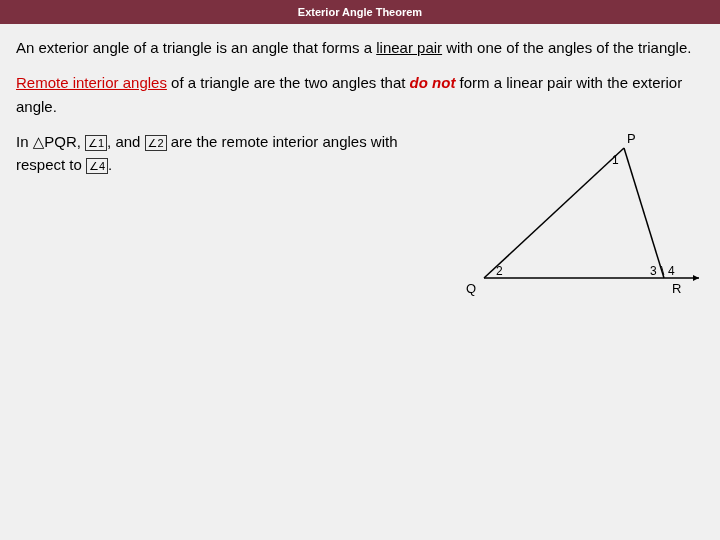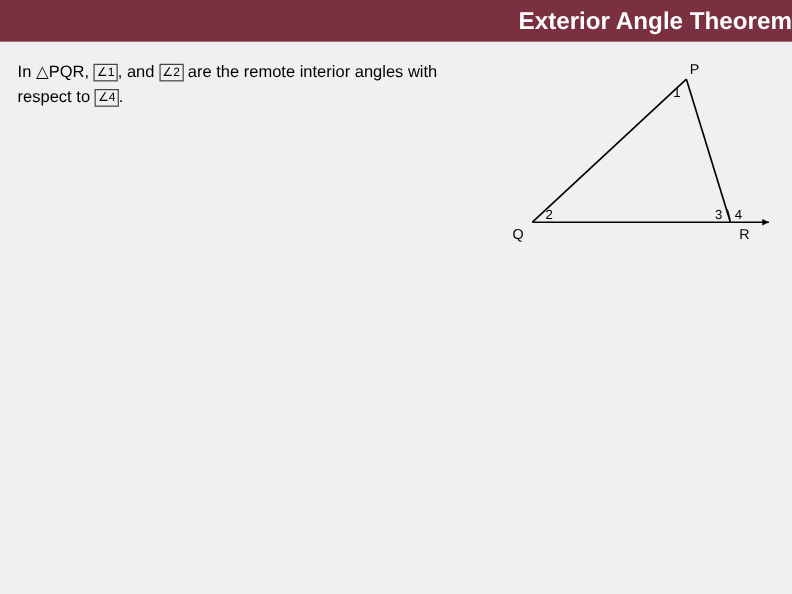--- a/index.html
+++ b/index.html
@@ -7,23 +7,23 @@
       width: 720px;
       height: 540px;
       background: #f0f0f0;
       font-family: Arial, sans-serif;
       font-size: 15px;
       overflow: hidden;
     }
     .title-bar {
       background: #7b3040;
       color: white;
-      text-align: right;
+      text-align: center;
       padding: 6px 0;
-      font-size: 22px;
+      font-size: 11px;
       font-weight: bold;
     }
     .content {
       padding: 12px 16px 8px 16px;
       background: #f0f0f0;
     }
     .paragraph {
       margin-bottom: 12px;
       line-height: 1.55;
     }
@@ -73,22 +73,33 @@
 <body>
 
 <div class="title-bar">
   <span>Exterior Angle Theorem</span>
 </div>
 
 <div class="content">
 
 
 
+  <div class="paragraph">
+    <span>An exterior angle of a triangle is an angle that forms a </span>
+    <span class="underline">linear pair</span>
+    <span> with one of the angles of the triangle.</span>
+  </div>
 
 
+  <div class="paragraph">
+    <span class="remote-label underline">Remote interior angles</span>
+    <span> of a triangle are the two angles that </span>
+    <span class="bold-italic-red">do not</span>
+    <span> form a linear pair with the exterior angle.</span>
+  </div>
 
   <div class="bottom-section">
     <div class="bottom-text">
       <div class="paragraph">
         In △PQR,
         <span class="box-angle">∠1</span>,
         and
         <span class="box-angle">∠2</span>
         are the remote interior angles with respect to
         <span class="box-angle">∠4</span>.

